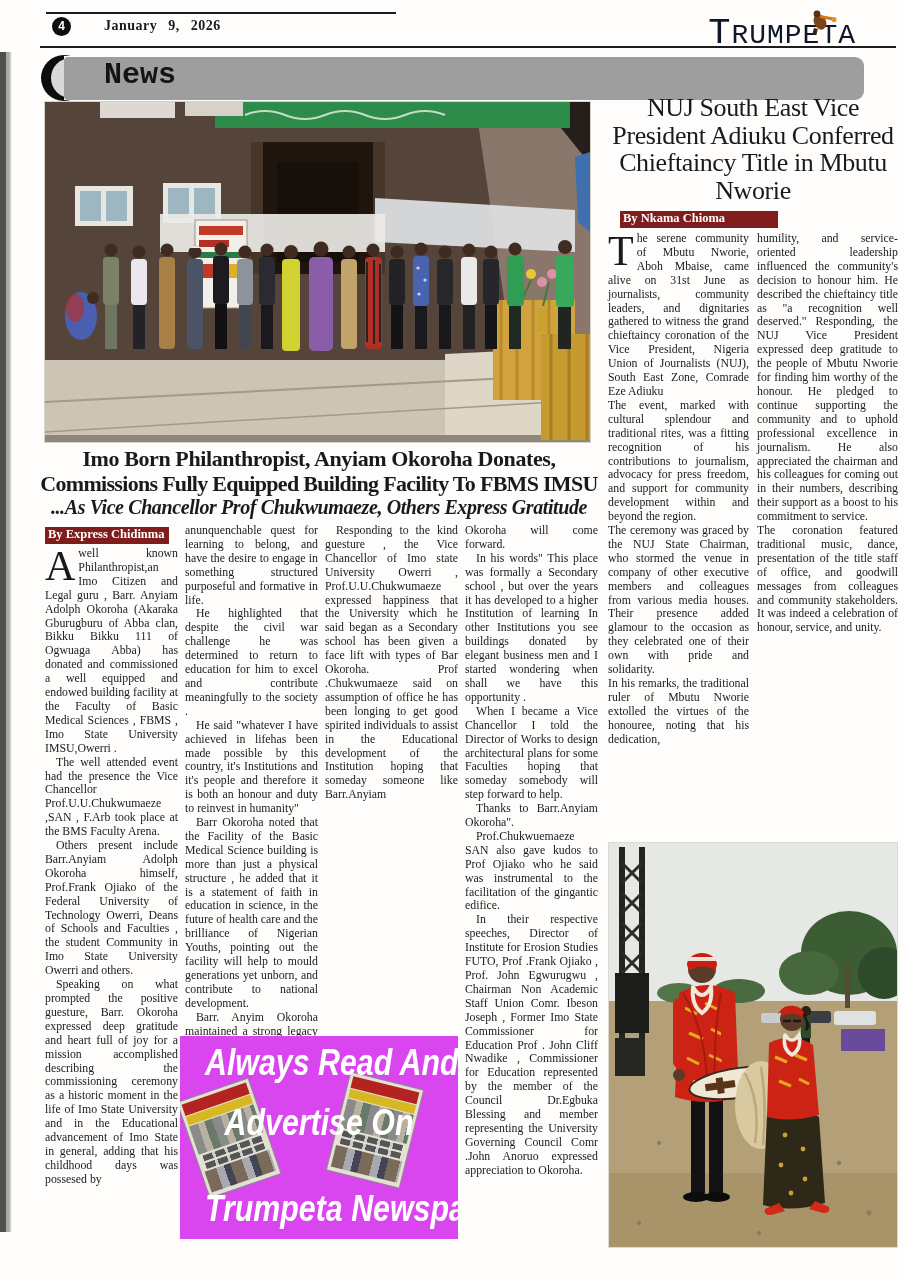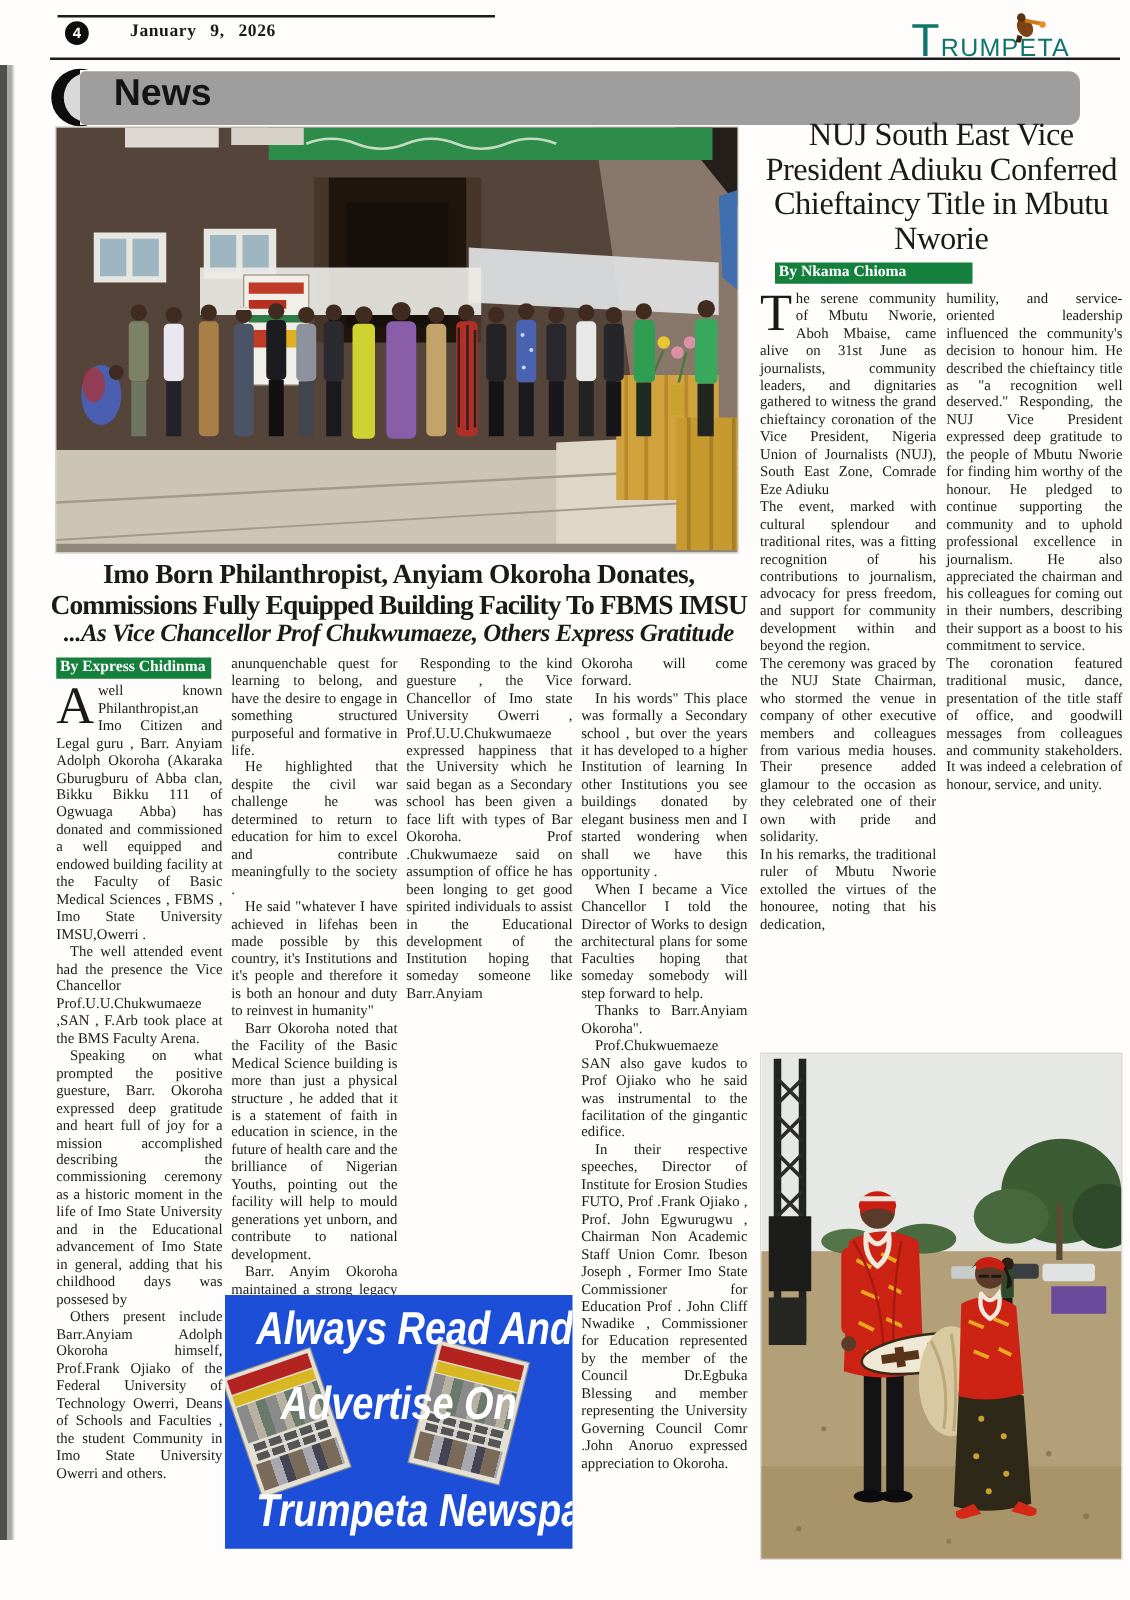--- a/index.html
+++ b/index.html
@@ -8,53 +8,53 @@
   
   .scan-edge{position:absolute;left:0;top:52px;width:12px;height:1180px;
              background:linear-gradient(to right,#30302e 0 6px,#9a9a96 6px 9px,transparent);opacity:.85;}
   
   .rule-top{position:absolute;left:46px;top:12px;width:350px;height:2px;background:#1c1c1c;}
   .rule-main{position:absolute;left:40px;top:46px;width:856px;height:2px;background:#1c1c1c;}
   .pagenum{position:absolute;left:52px;top:17px;width:19px;height:19px;border-radius:50%;
            background:#0d0d0d;color:#fff;font-family:"Liberation Sans",sans-serif;
            font-weight:bold;font-size:12px;text-align:center;line-height:19px;}
   .date{position:absolute;left:104px;top:18px;font-weight:bold;font-size:14px;word-spacing:7px;letter-spacing:.5px;}
-  .masthead{position:absolute;right:48px;top:12px;display:block;color:#0f766e;font-size:20px;
-            letter-spacing:1px;font-family:Liberation Sans, sans-serif;}
+  .masthead{position:absolute;right:48px;top:12px;display:block;color:#0f172a;font-size:28px;
+            letter-spacing:1px;font-family:Liberation Mono, monospace;}
   .masthead::first-letter{font-size:37px;}
   .trumpeter{position:absolute;right:66px;top:8px;}
   
   .crescent{position:absolute;left:40px;top:54px;}
   .section-bar{position:absolute;left:64px;top:57px;width:800px;height:43px;background:#9e9e9e;
                border-radius:4px 9px 9px 4px;}
-  .section-label{position:absolute;left:91px;top:58px;font-family:Liberation Sans, sans-serif;
+  .section-label{position:absolute;left:104px;top:58px;font-family:Liberation Mono, monospace;
                  font-weight:bold;font-size:30px;color:#141414;}
   
   .lead-photo{position:absolute;left:45px;top:102px;width:545px;height:340px;box-shadow:0 0 0 1px #d7d2c8;}
   .nuj-photo{position:absolute;left:609px;top:843px;width:288px;height:404px;box-shadow:0 0 0 1px #dedad2;}
   
   .hl{position:absolute;left:40px;width:558px;text-align:center;font-weight:bold;font-family:Liberation Serif, serif;}
   .hl1{top:446px;font-size:22px;letter-spacing:-0.4px;}
   .hl2{top:471px;font-size:22px;letter-spacing:-0.7px;}
   .hlsub{top:496px;font-size:20px;font-style:italic;letter-spacing:-0.4px;}
   
   .cols-main{position:absolute;left:45px;top:524px;width:553px;display:flex;gap:7px;}
   .cols-nuj{position:absolute;left:608px;top:232px;width:290px;display:flex;gap:8px;}
   .col{flex:1 1 0;min-width:0;}
   .col p{margin:0;text-align:justify;font-size:11.8px;line-height:1.18;text-indent:11px;}
   .col p.pfirst{text-indent:0;}
-  .byline-box{display:inline-block;background:#15803d;color:#fff;font-weight:bold;
+  .byline-box{display:inline-block;background:#7f1d1d;color:#fff;font-weight:bold;
               font-size:12.5px;padding:0 5px 2px 3px;margin-bottom:3px;}
   .nuj-byline-wrap{position:absolute;left:620px;top:208px;}
   .dropcap{float:left;font-size:42px;line-height:.8;padding:3px 3px 0 0;}
   
   .nuj-hl{position:absolute;left:606px;top:94px;width:294px;text-align:center;font-weight:normal;
           font-size:26px;line-height:1.06;letter-spacing:-0.4px;}
   
-  .advert{position:absolute;left:180px;top:1036px;width:278px;height:203px;background:#1d4ed8;z-index:6;overflow:hidden;}
+  .advert{position:absolute;left:180px;top:1036px;width:278px;height:203px;background:#d946ef;z-index:6;overflow:hidden;}
   .ad-line{position:absolute;left:0;width:278px;text-align:center;color:#fff;
            font-family:"Liberation Sans",sans-serif;font-weight:bold;font-style:italic;
            transform:scaleX(.82);transform-origin:50% 50%;white-space:nowrap;z-index:3;}
   .ad1{top:6px;font-size:37px;}
   .ad2{top:66px;font-size:37px;}
   .ad3{top:152px;font-size:37px;}
   .thumb{position:absolute;width:74px;height:100px;background:#e4e0d4;box-shadow:0 0 0 1px #8c8c8c;z-index:2;}
   .thumb-l{left:12px;top:52px;transform:rotate(-19deg);}
   .thumb-r{left:158px;top:44px;transform:rotate(14deg);}
   .thumb .mh{height:12px;margin:3px 3px 1px;background:#b32420;}
@@ -249,22 +249,22 @@
 
   <div class="hl hl1">Imo Born Philanthropist, Anyiam Okoroha Donates,</div>
   <div class="hl hlsub">...As Vice Chancellor Prof Chukwumaeze, Others Express Gratitude</div>
   <div class="hl hl2">Commissions Fully Equipped Building Facility To FBMS IMSU</div>
 
   <div class="cols-main">
     <div class="col">
       <span class="byline-box">By Express Chidinma</span>
       <p class="pfirst"><span class="dropcap">A</span><span>well known Philanthropist,an Imo Citizen and Legal guru , Barr. Anyiam Adolph Okoroha (Akaraka Gburugburu of Abba clan, Bikku Bikku 111 of Ogwuaga Abba) has donated and commissioned a well equipped and endowed building facility at the Faculty of Basic Medical Sciences , FBMS , Imo State University IMSU,Owerri .</span></p>
       <p>The well attended event had the presence the Vice Chancellor Prof.U.U.Chukwumaeze ,SAN , F.Arb took place at the BMS Faculty Arena.</p>
+      <p>Others present include Barr.Anyiam Adolph Okoroha himself, Prof.Frank Ojiako of the Federal University of Technology Owerri, Deans of Schools and Faculties , the student Community in Imo State University Owerri and others.</p>
       <p>Speaking on what prompted the positive guesture, Barr. Okoroha expressed deep gratitude and heart full of joy for a mission accomplished describing the commissioning ceremony as a historic moment in the life of Imo State University and in the Educational advancement of Imo State in general, adding that his childhood days was possesed by</p>
-      <p>Others present include Barr.Anyiam Adolph Okoroha himself, Prof.Frank Ojiako of the Federal University of Technology Owerri, Deans of Schools and Faculties , the student Community in Imo State University Owerri and others.</p>
     </div>
     <div class="col">
       <p class="pfirst">anunquenchable quest for learning to belong, and have the desire to engage in something structured purposeful and formative in life.</p>
       <p>He highlighted that despite the civil war challenge he was determined to return to education for him to excel and contribute meaningfully to the society .</p>
       <p>He said "whatever I have achieved in lifehas been made possible by this country, it's Institutions and it's people and therefore it is both an honour and duty to reinvest in humanity"</p>
       <p>Barr Okoroha noted that the Facility of the Basic Medical Science building is more than just a physical structure , he added that it is a statement of faith in education in science,  in the future of health care and the brilliance of Nigerian Youths, pointing out the facility will help to mould generations yet unborn, and contribute to national development.</p>
       <p>Barr. Anyim Okoroha maintained a strong legacy that don't fade away and commended the leadership of Imo State University led by the Vice Chancellor</p>
     </div>
     <div class="col">
       <p>Responding to the kind guesture , the Vice Chancellor of Imo state University Owerri , Prof.U.U.Chukwumaeze expressed happiness that the University which he said began as a Secondary school has been given a face lift with types of Bar Okoroha. Prof .Chukwumaeze said on assumption of office he has been longing to get good spirited individuals to assist in the Educational development of the Institution hoping that someday someone like Barr.Anyiam</p>

